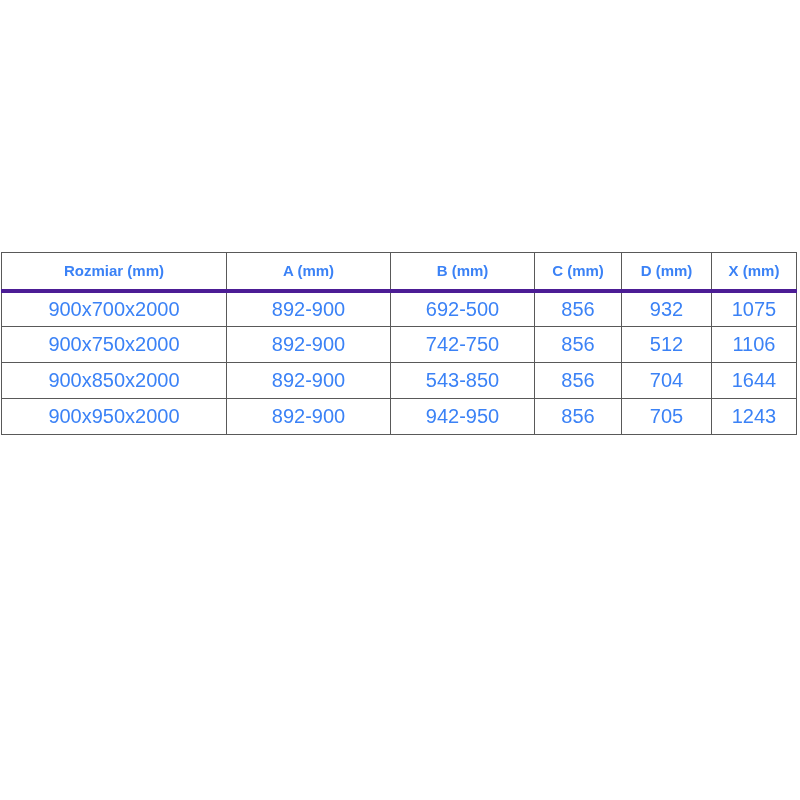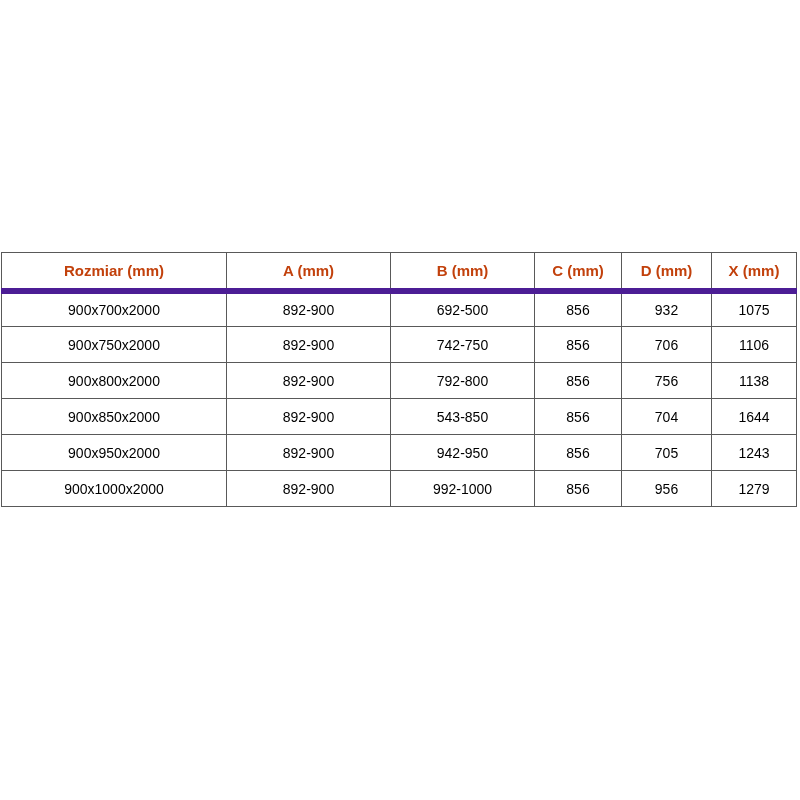--- a/index.html
+++ b/index.html
@@ -31,28 +31,28 @@
     text-align: center;
     vertical-align: middle;
     padding: 0;
     overflow: hidden;
     white-space: nowrap;
   }
   table.dims thead th {
     height: 38px;
     font-size: 15px;
     font-weight: bold;
-    color: #c2410c;
-    border-bottom: 6px solid #4c1d95;
+    color: #3b82f6;
+    border-bottom: 4px solid #4c1d95;
   }
   table.dims tbody td {
     height: 36px;
-    font-size: 14px;
+    font-size: 20px;
     font-weight: normal;
-    color: #000000;
+    color: #3b82f6;
   }
 </style>
 </head>
 <body>
 
 <div class="page">
   <table class="dims">
     <colgroup>
       <col style="width:225px">
       <col style="width:164px">
@@ -78,50 +78,34 @@
           <td>692-500</td>
           <td>856</td>
           <td>932</td>
           <td>1075</td>
         </tr>
         <tr>
           <td>900x750x2000</td>
           <td>892-900</td>
           <td>742-750</td>
           <td>856</td>
-          <td>706</td>
+          <td>512</td>
           <td>1106</td>
-        </tr>
-        <tr>
-          <td>900x800x2000</td>
-          <td>892-900</td>
-          <td>792-800</td>
-          <td>856</td>
-          <td>756</td>
-          <td>1138</td>
         </tr>
         <tr>
           <td>900x850x2000</td>
           <td>892-900</td>
           <td>543-850</td>
           <td>856</td>
           <td>704</td>
           <td>1644</td>
         </tr>
         <tr>
           <td>900x950x2000</td>
           <td>892-900</td>
           <td>942-950</td>
           <td>856</td>
           <td>705</td>
           <td>1243</td>
         </tr>
-        <tr>
-          <td>900x1000x2000</td>
-          <td>892-900</td>
-          <td>992-1000</td>
-          <td>856</td>
-          <td>956</td>
-          <td>1279</td>
-        </tr>
       </tbody>
   </table>
 </div>
 
 </body></html>

